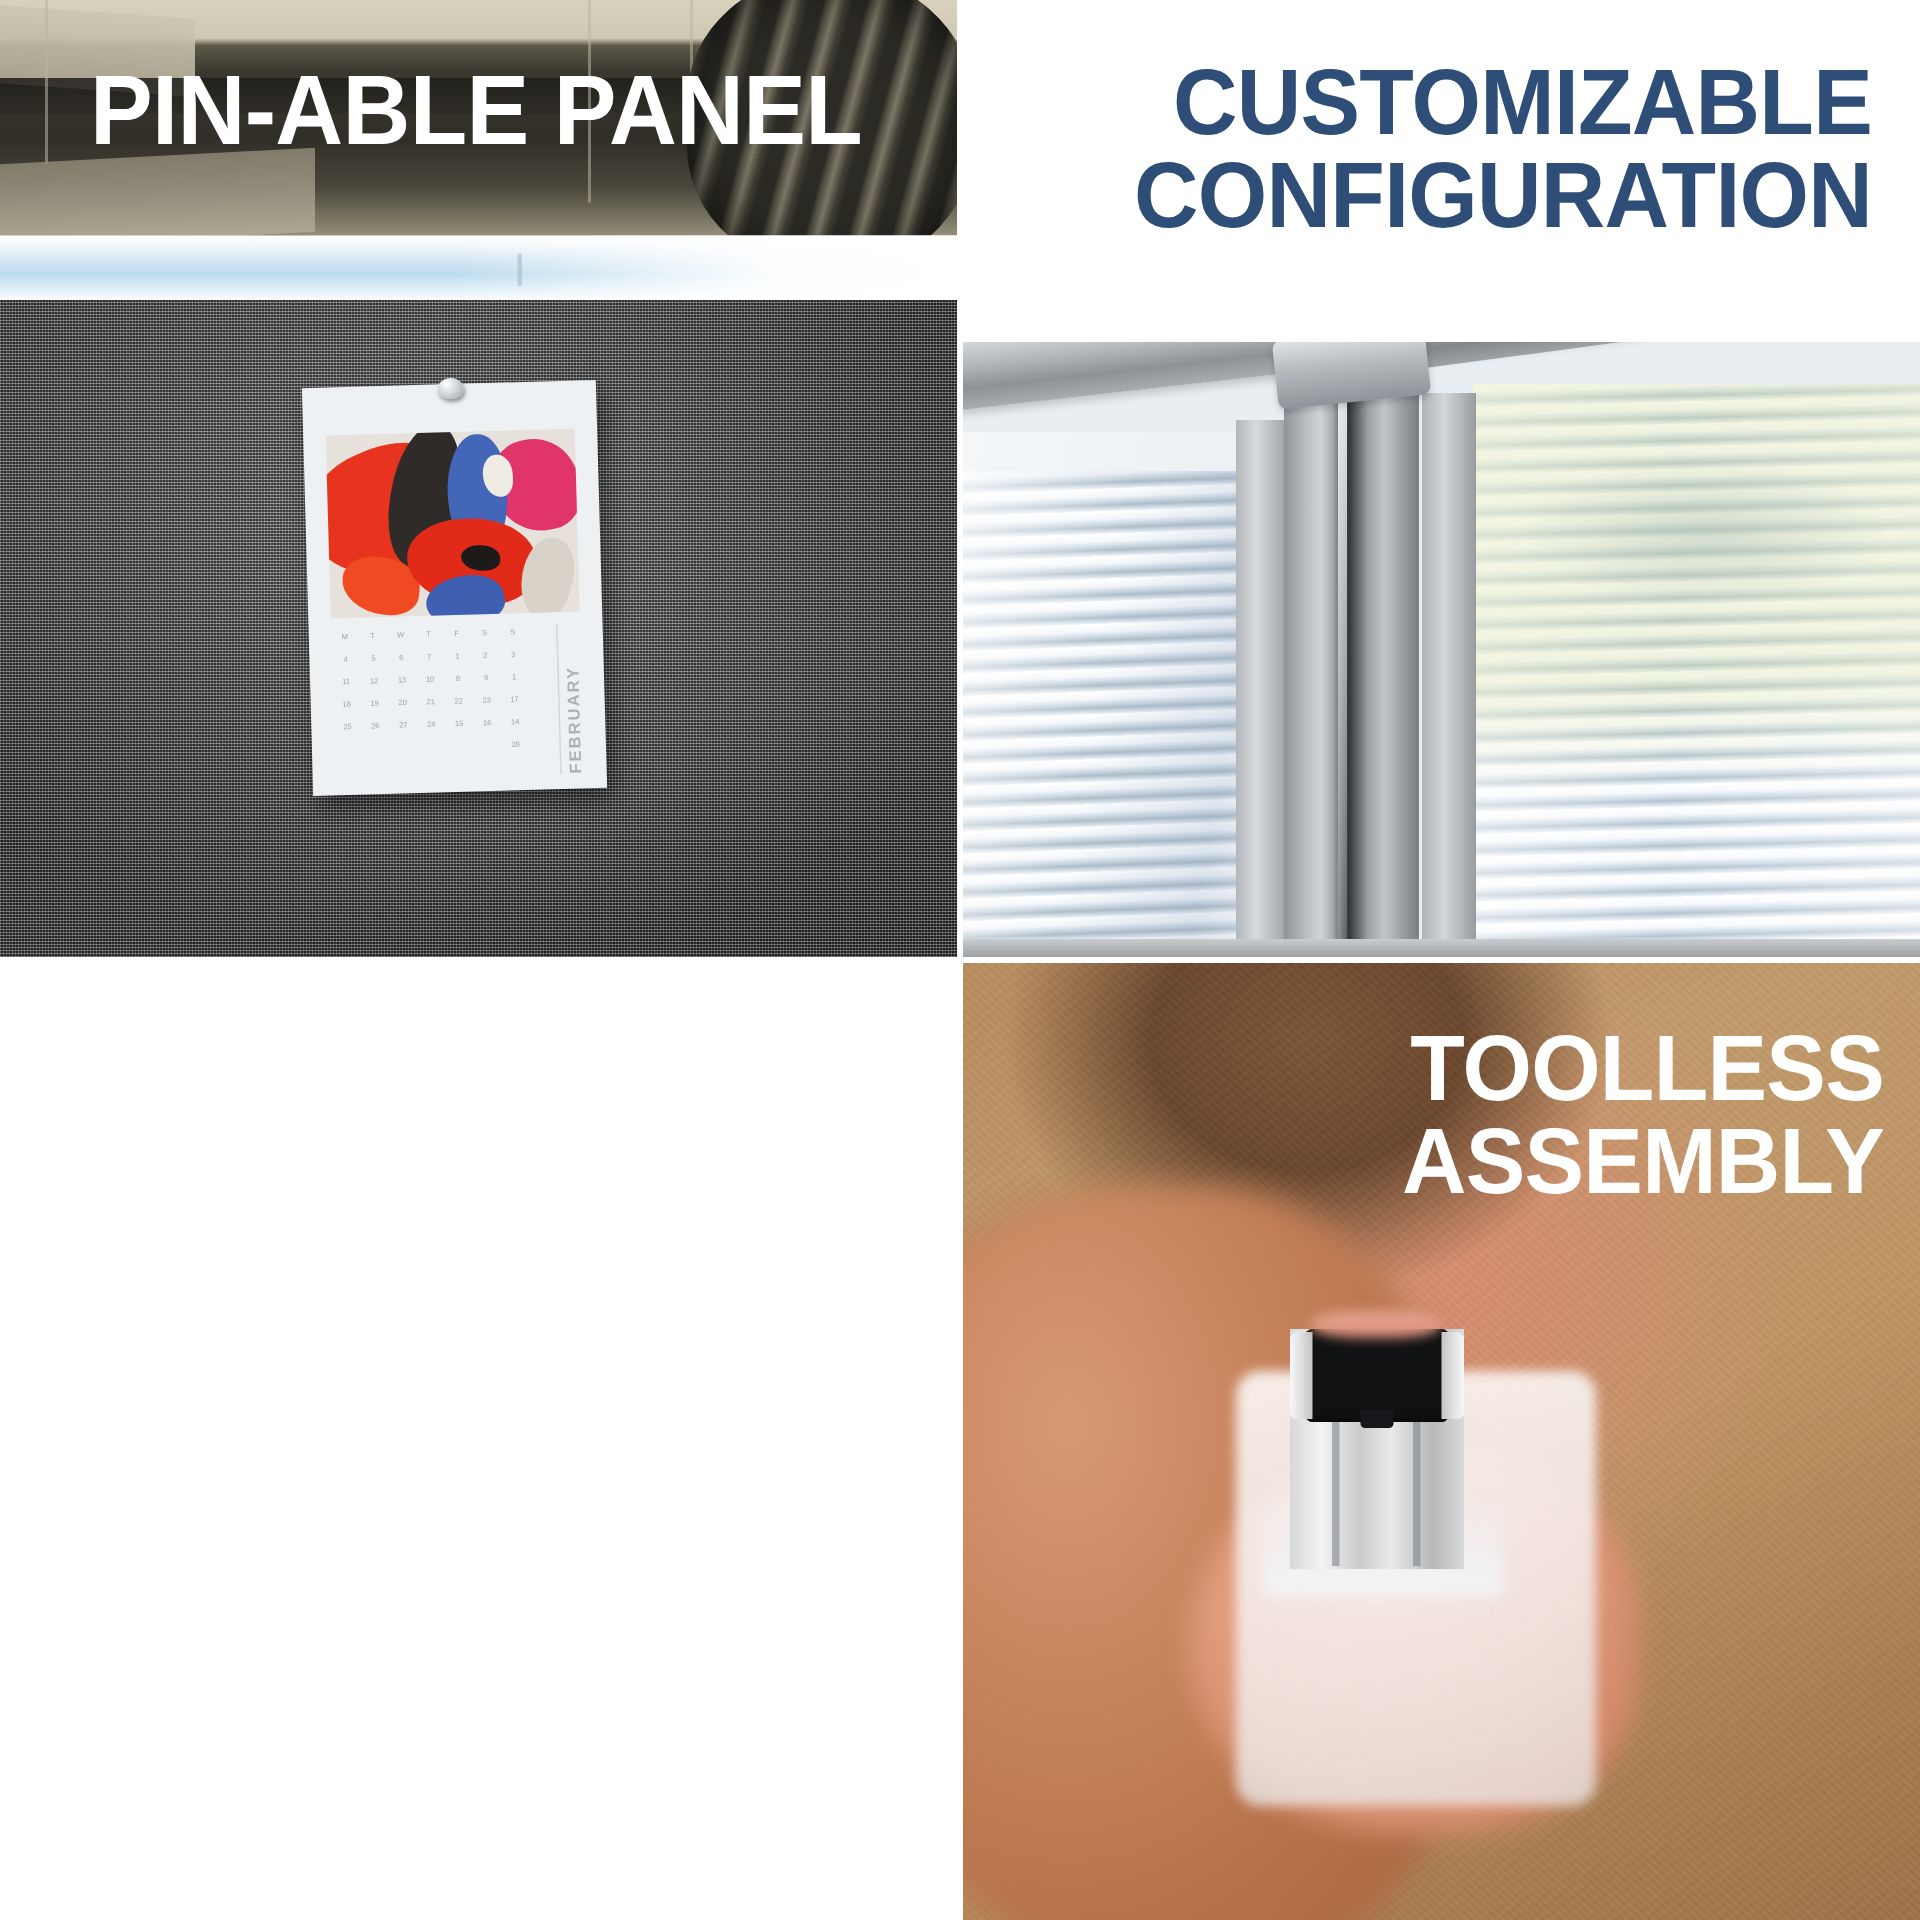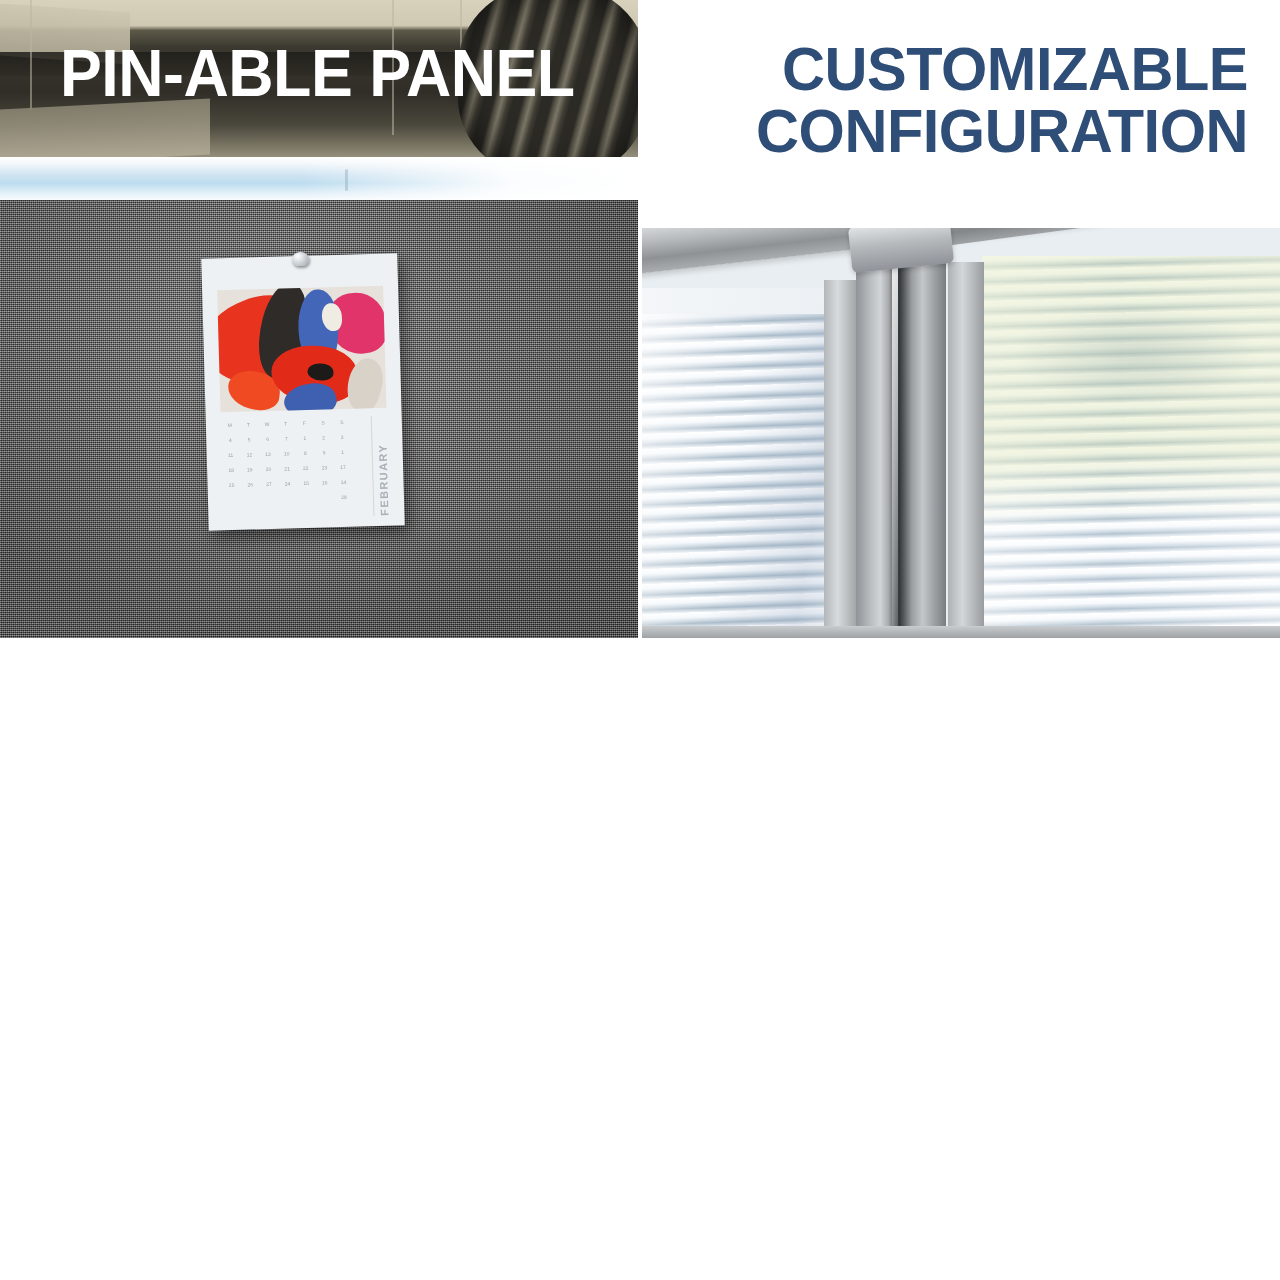--- a/index.html
+++ b/index.html
@@ -342,14 +342,36 @@
       <div class="tr-skirt"></div>
     </div>
 
     <h2 class="headline hl-blue" id="hl-custom">
       <span class="ln">CUSTOMIZABLE</span>
       <span class="ln">CONFIGURATION</span>
     </h2>
   </div>
 
 
+  <div class="quad q-br">
+    <div class="br-photo">
+      <div class="br-grain"></div>
+      <div class="br-finger"></div>
+      <div class="br-thumb"></div>
+      <div class="br-plate"></div>
+      <div class="br-blurcap"></div>
+      <div class="br-channel"></div>
+      <div class="br-slot"></div>
+      <div class="br-lipL"></div>
+      <div class="br-lipR"></div>
+      <div class="br-notch"></div>
+      <div class="br-rib1"></div>
+      <div class="br-rib2"></div>
+      <div class="br-nailline"></div>
+    </div>
+
+    <h2 class="headline hl-white" id="hl-tool">
+      <span class="ln">TOOLLESS</span>
+      <span class="ln">ASSEMBLY</span>
+    </h2>
+  </div>
 
 </div>
 
 </body></html>

